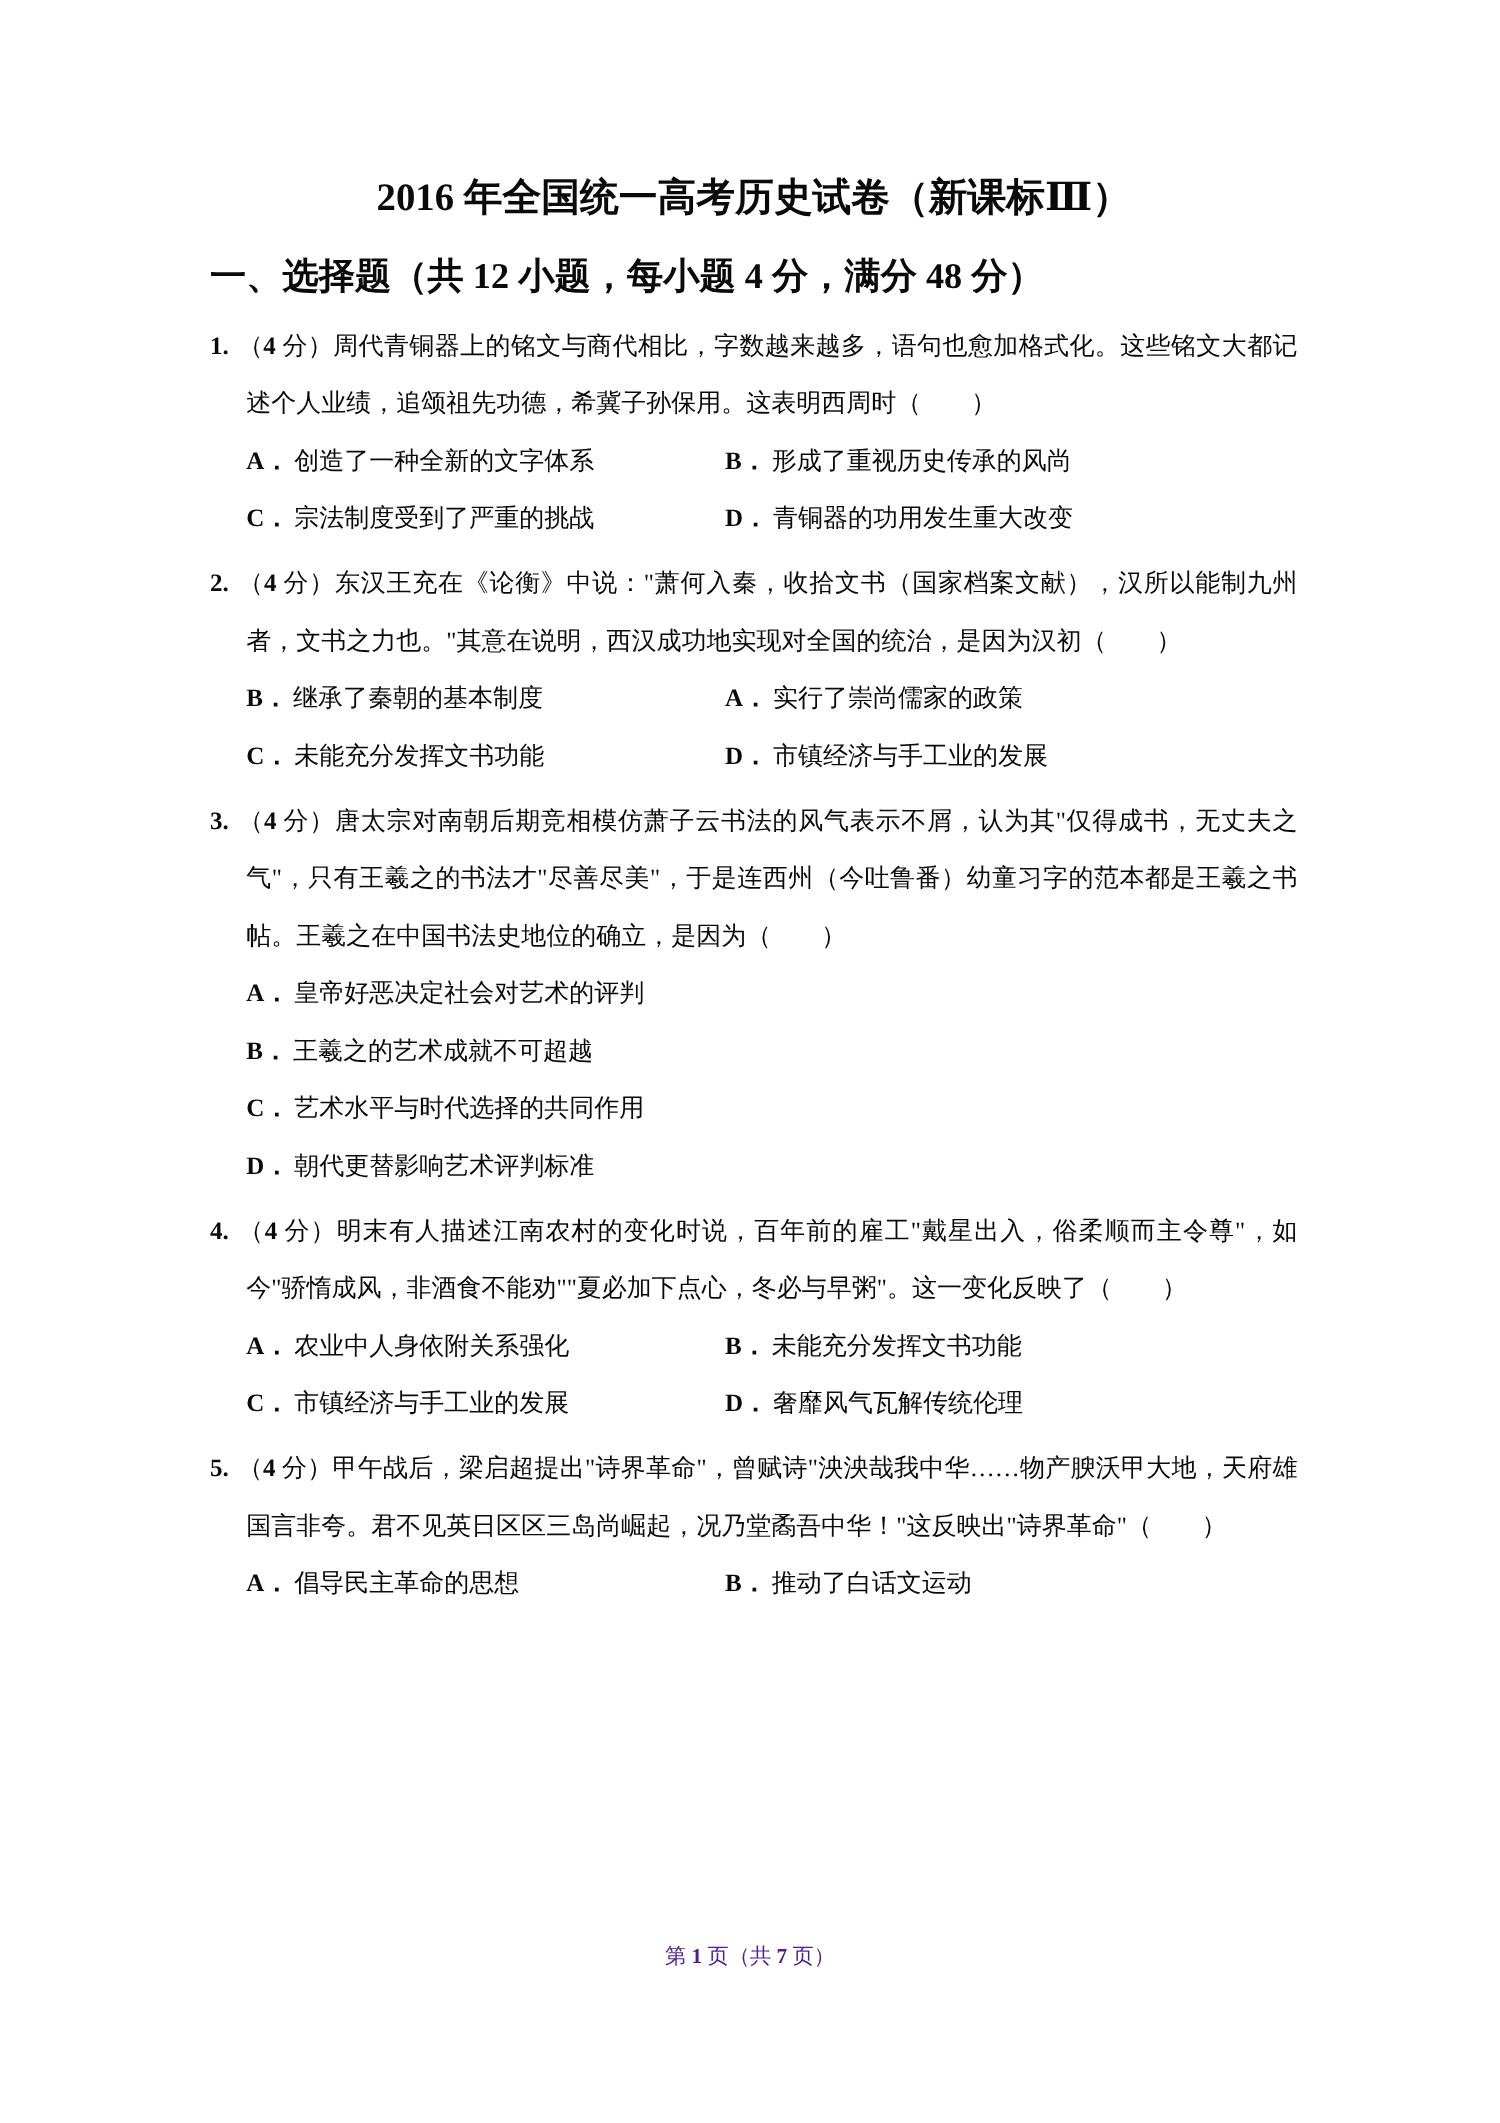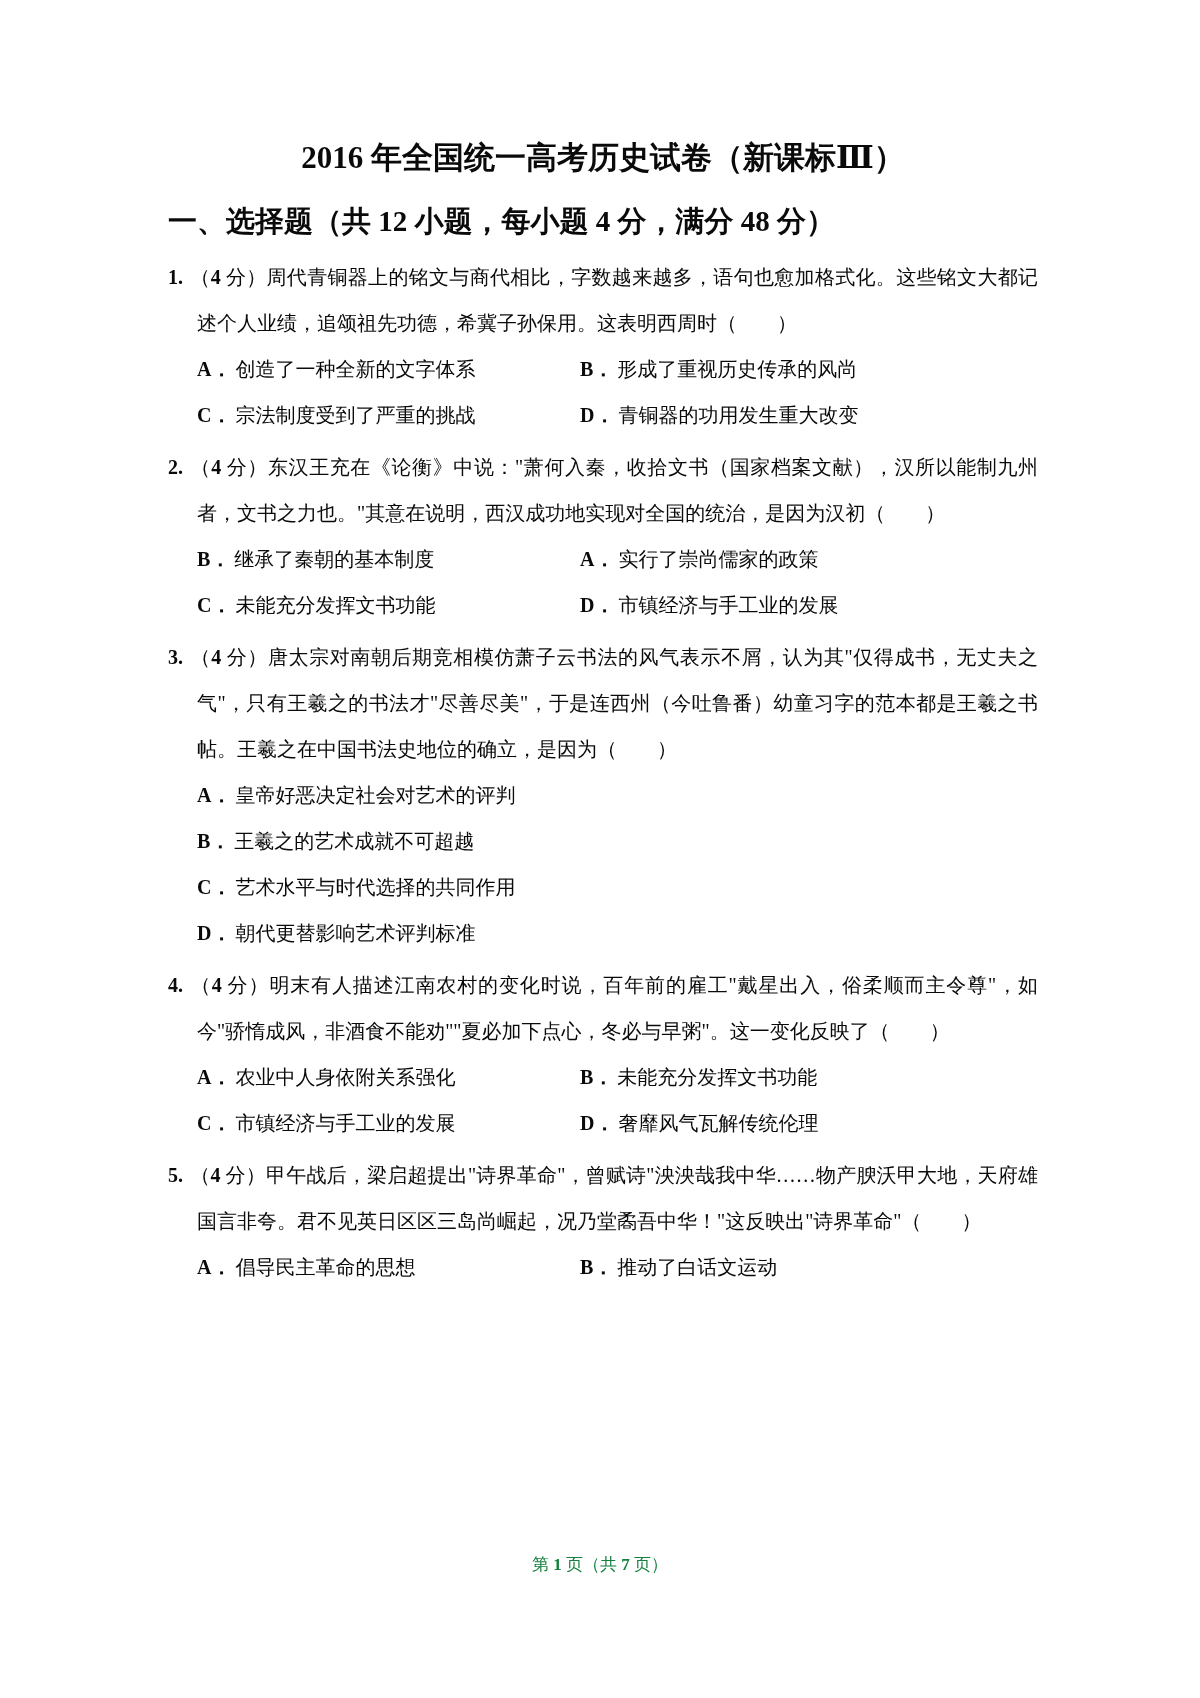--- a/index.html
+++ b/index.html
@@ -48,21 +48,21 @@
   .option.half { flex: 0 0 383px; width: 383px; }
   .olabel { font-weight: bold; margin-right: 4px; }
   .footer {
     position: absolute;
     left: 0;
     top: 1552px;
     width: 100%;
     text-align: center;
     font-size: 17px;
     line-height: 26px;
-    color: #15803d;
+    color: #4c1d95;
   }
   .footer .bnum { font-weight: bold; }
 </style>
 </head>
 <body>
 
 <div class="page">
   <div class="content">
     <h1 class="title">2016 年全国统一高考历史试卷（新课标Ⅲ）</h1>
     <h2 class="section">一、选择题（共 12 小题，每小题 4 分，满分 48 分）</h2>

